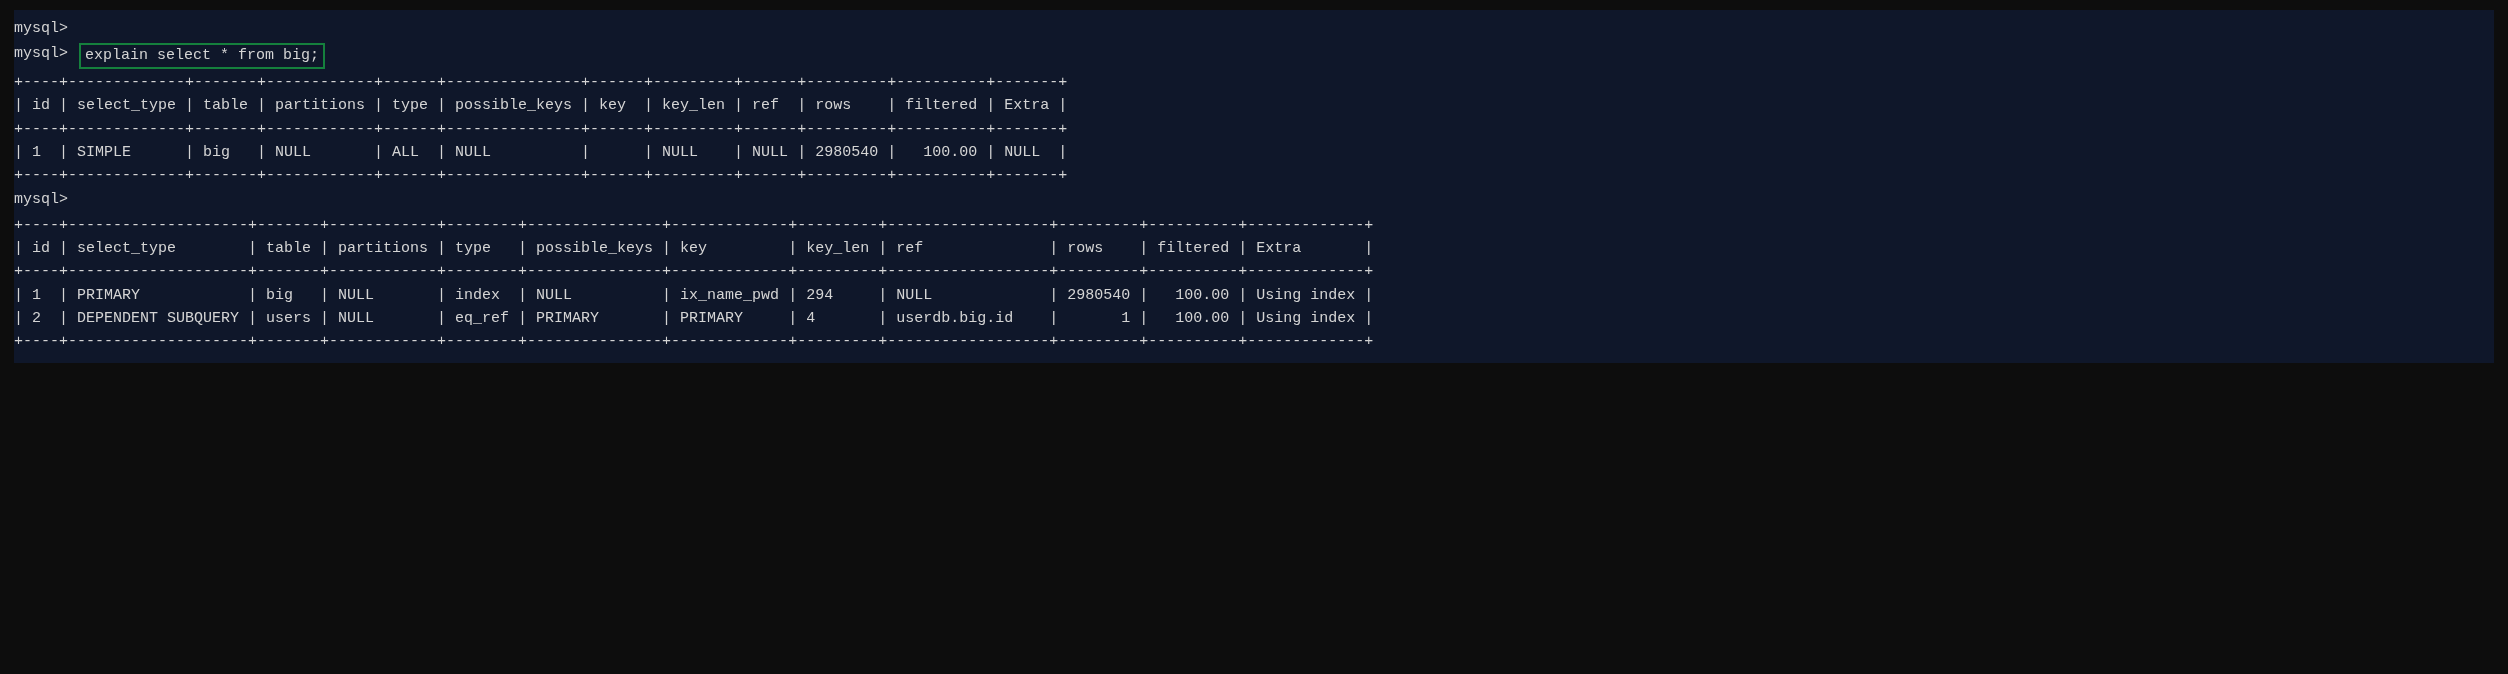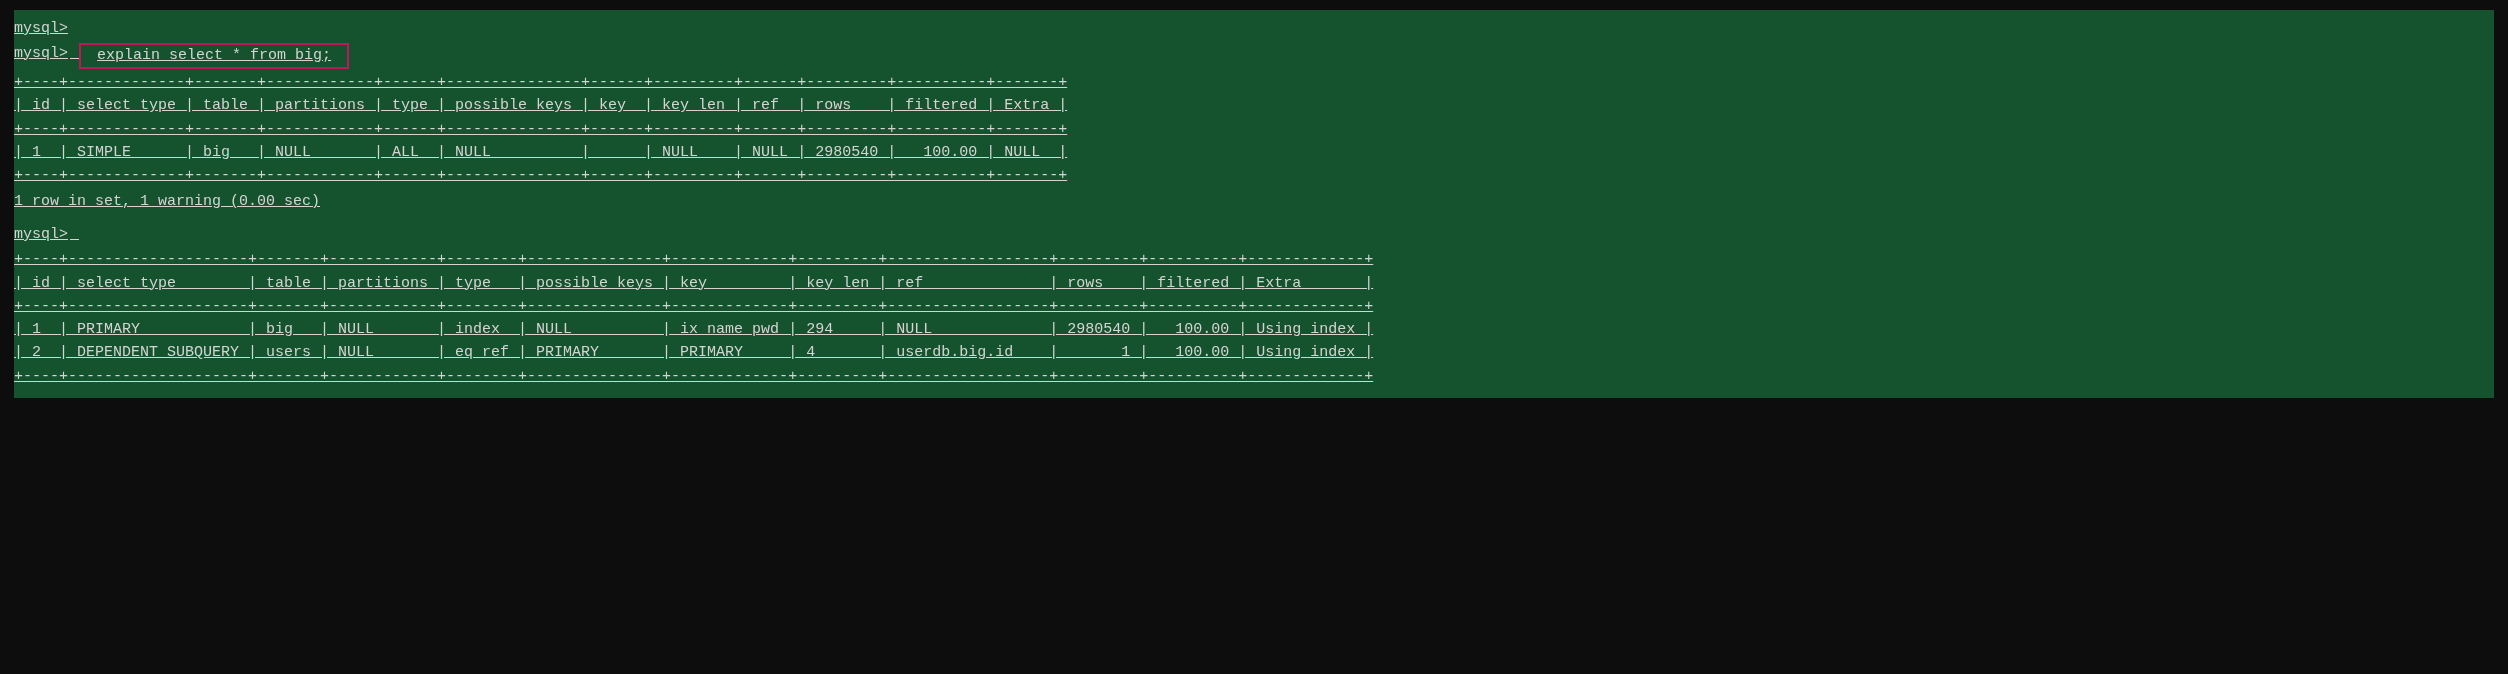--- a/index.html
+++ b/index.html
@@ -11,37 +11,36 @@
       background-color: #0d0d0d;
       color: #d4d4d4;
       font-family: 'Courier New', Courier, monospace;
       font-size: 15px;
       line-height: 1.5;
       padding: 10px 14px;
       min-width: 2508px;
       min-height: 674px;
     }
     .terminal {
-      background-color: #14532d;
+      background-color: #0f172a;
       padding: 8px 0;
-      text-decoration: underline;
     }
     .prompt-line {
       display: flex;
       align-items: flex-start;
       margin-bottom: 2px;
     }
     .prompt {
       color: #d4d4d4;
       white-space: nowrap;
       margin-right: 2px;
     }
     .command-box {
-      border: 2px solid #be185d;
-      padding: 0px 16px;
+      border: 2px solid #15803d;
+      padding: 0px 4px;
       color: #d4d4d4;
       white-space: nowrap;
       display: inline-block;
     }
     .table-output {
       color: #d4d4d4;
       white-space: pre;
       font-family: 'Courier New', Courier, monospace;
       font-size: 15px;
       line-height: 1.55;
@@ -69,21 +68,20 @@
   <div class="prompt-line">
     <span class="prompt">mysql&gt;</span>&nbsp;<span class="command-box">explain select * from big;</span>
   </div>
 
   <div class="table-output">+----+-------------+-------+------------+------+---------------+------+---------+------+---------+----------+-------+
 | id | select_type | table | partitions | type | possible_keys | key  | key_len | ref  | rows    | filtered | Extra |
 +----+-------------+-------+------------+------+---------------+------+---------+------+---------+----------+-------+
 | 1  | SIMPLE      | big   | NULL       | ALL  | NULL          |      | NULL    | NULL | 2980540 |   100.00 | NULL  |
 +----+-------------+-------+------------+------+---------------+------+---------+------+---------+----------+-------+</div>
 
-  <div class="result-line">1 row in set, 1 warning (0.00 sec)</div>
 
   <div class="prompt-line">
     <span class="prompt">mysql&gt;</span>&nbsp;
   </div>
 
   <div class="table-output">+----+--------------------+-------+------------+--------+---------------+-------------+---------+------------------+---------+----------+-------------+
 | id | select_type        | table | partitions | type   | possible_keys | key         | key_len | ref              | rows    | filtered | Extra       |
 +----+--------------------+-------+------------+--------+---------------+-------------+---------+------------------+---------+----------+-------------+
 | 1  | PRIMARY            | big   | NULL       | index  | NULL          | ix_name_pwd | 294     | NULL             | 2980540 |   100.00 | Using index |
 | 2  | DEPENDENT SUBQUERY | users | NULL       | eq_ref | PRIMARY       | PRIMARY     | 4       | userdb.big.id    |       1 |   100.00 | Using index |

